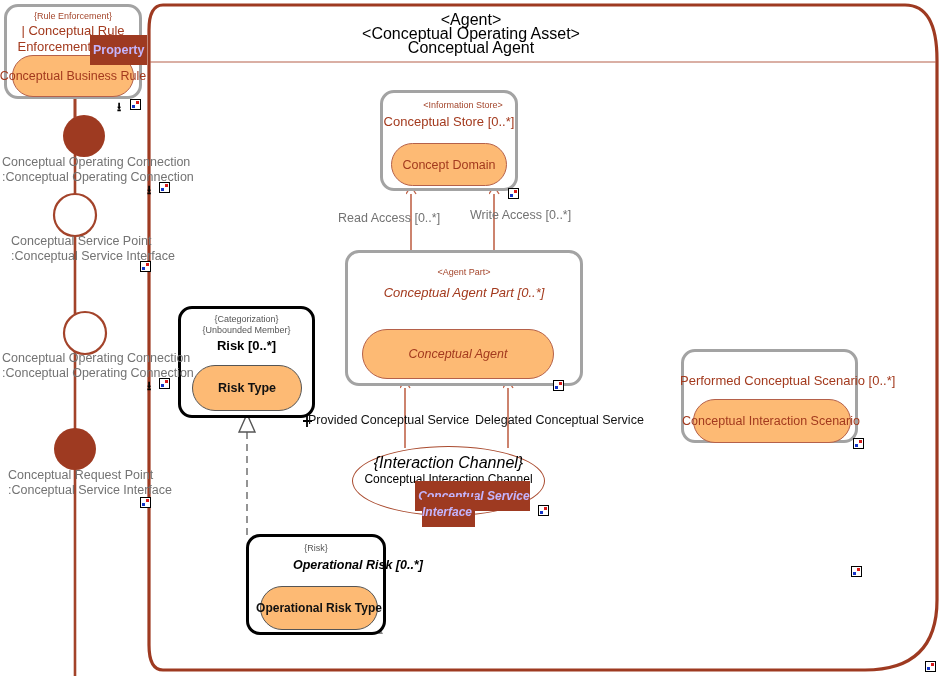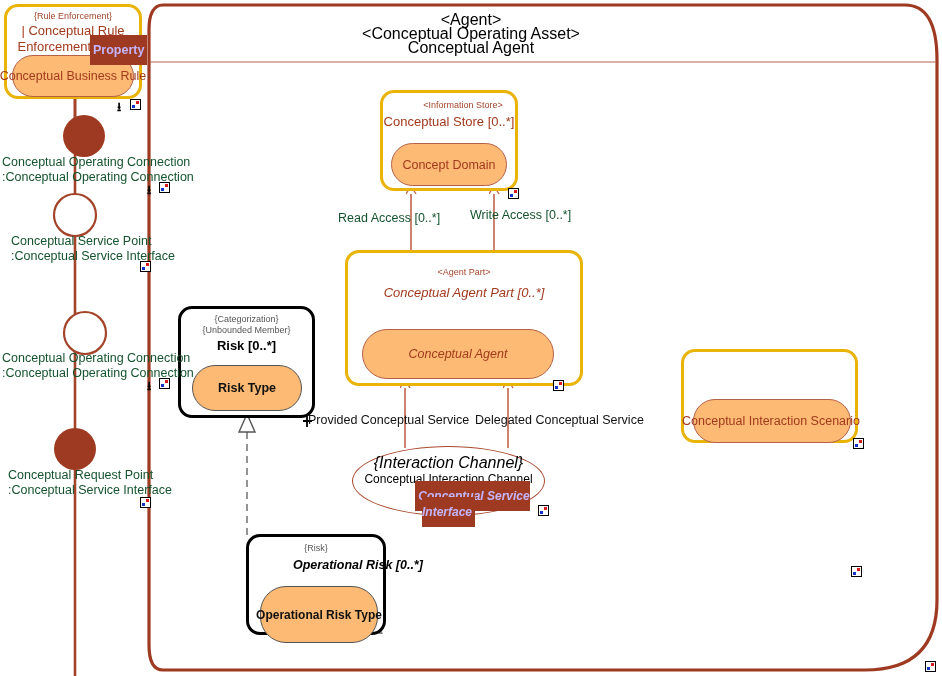--- a/index.html
+++ b/index.html
@@ -30,29 +30,29 @@
     position:absolute;box-sizing:border-box;
     border:1.3px solid #B5614A;border-radius:26px;background:#fdba74;
     display:flex;align-items:center;justify-content:center;
     font-size:12.5px;color:#A33A1E;white-space:nowrap;
   }
   .capsule.italic{font-style:italic;}
   .capsule.dark{border-color:#555;color:#111;}
 
   
   .rr{
-    border:3px solid #eab308;border-radius:14px;background:#ffffff;
+    border:3px solid #a3a3a3;border-radius:14px;background:#ffffff;
   }
   .rr.black{border-color:#000000;border-width:3.2px;}
 
   .hdrtxt{position:absolute;width:100%;text-align:center;pointer-events:none;}
 
   
   .elabel{
-    position:absolute;font-size:12.5px;color:#14532d;line-height:15px;
+    position:absolute;font-size:12.5px;color:#737373;line-height:15px;
     white-space:nowrap;
   }
   .elabel.dark{color:#1a1a1a;}
 
   
   .handle{
     position:absolute;width:11px;height:11px;box-sizing:border-box;
     border:1px solid #000;background:#fff;
   }
   .handle i{
@@ -175,26 +175,27 @@
     <div class="stereo" style="color:#555;">{Unbounded Member}</div>
     <div class="title bold" style="margin-top:2px;color:#000;">Risk [0..*]</div>
     <div class="capsule dark" style="left:11px;top:56px;width:110px;height:46px;font-weight:bold;">
       <span>Risk Type</span>
     </div>
   </div>
 
   <div class="node rr black" style="left:246px;top:534px;width:140px;height:101px;">
     <div class="stereo" style="margin-top:6px;color:#555;">{Risk}</div>
     <div class="title italic bold" style="margin-top:3px;color:#000;font-size:12.5px;padding-left:44px;">Operational Risk [0..*]</div>
-    <div class="capsule dark" style="left:11px;top:49px;width:118px;height:57px;font-weight:bold;font-size:12px;text-align:right;">
+    <div class="capsule dark" style="left:11px;top:49px;width:118px;height:44px;font-weight:bold;font-size:12px;text-align:right;">
       <span>Operational Risk Type</span>
     </div>
   </div>
 
   <div class="node rr" style="left:681px;top:349px;width:177px;height:94px;overflow:visible;">
+    <div class="title" style="margin-top:21px;position:relative;left:-4px;">Performed Conceptual Scenario [0..*]</div>
     <div class="capsule" style="left:9px;top:47px;width:158px;height:44px;overflow:visible;">
       <span style="position:relative;left:-1px;">Conceptual Interaction Scenario</span>
     </div>
   </div>
 
 
   <div class="ellipse-node" style="left:352px;top:446px;width:193px;height:70px;"></div>
   <div style="position:absolute;left:352px;top:454px;width:193px;text-align:center;">
     <div class="stereo" style="font-style:italic;">{Interaction Channel}</div>
     <div class="title italic" style="font-size:12px;line-height:15px;">Conceptual Interaction Channel</div>

